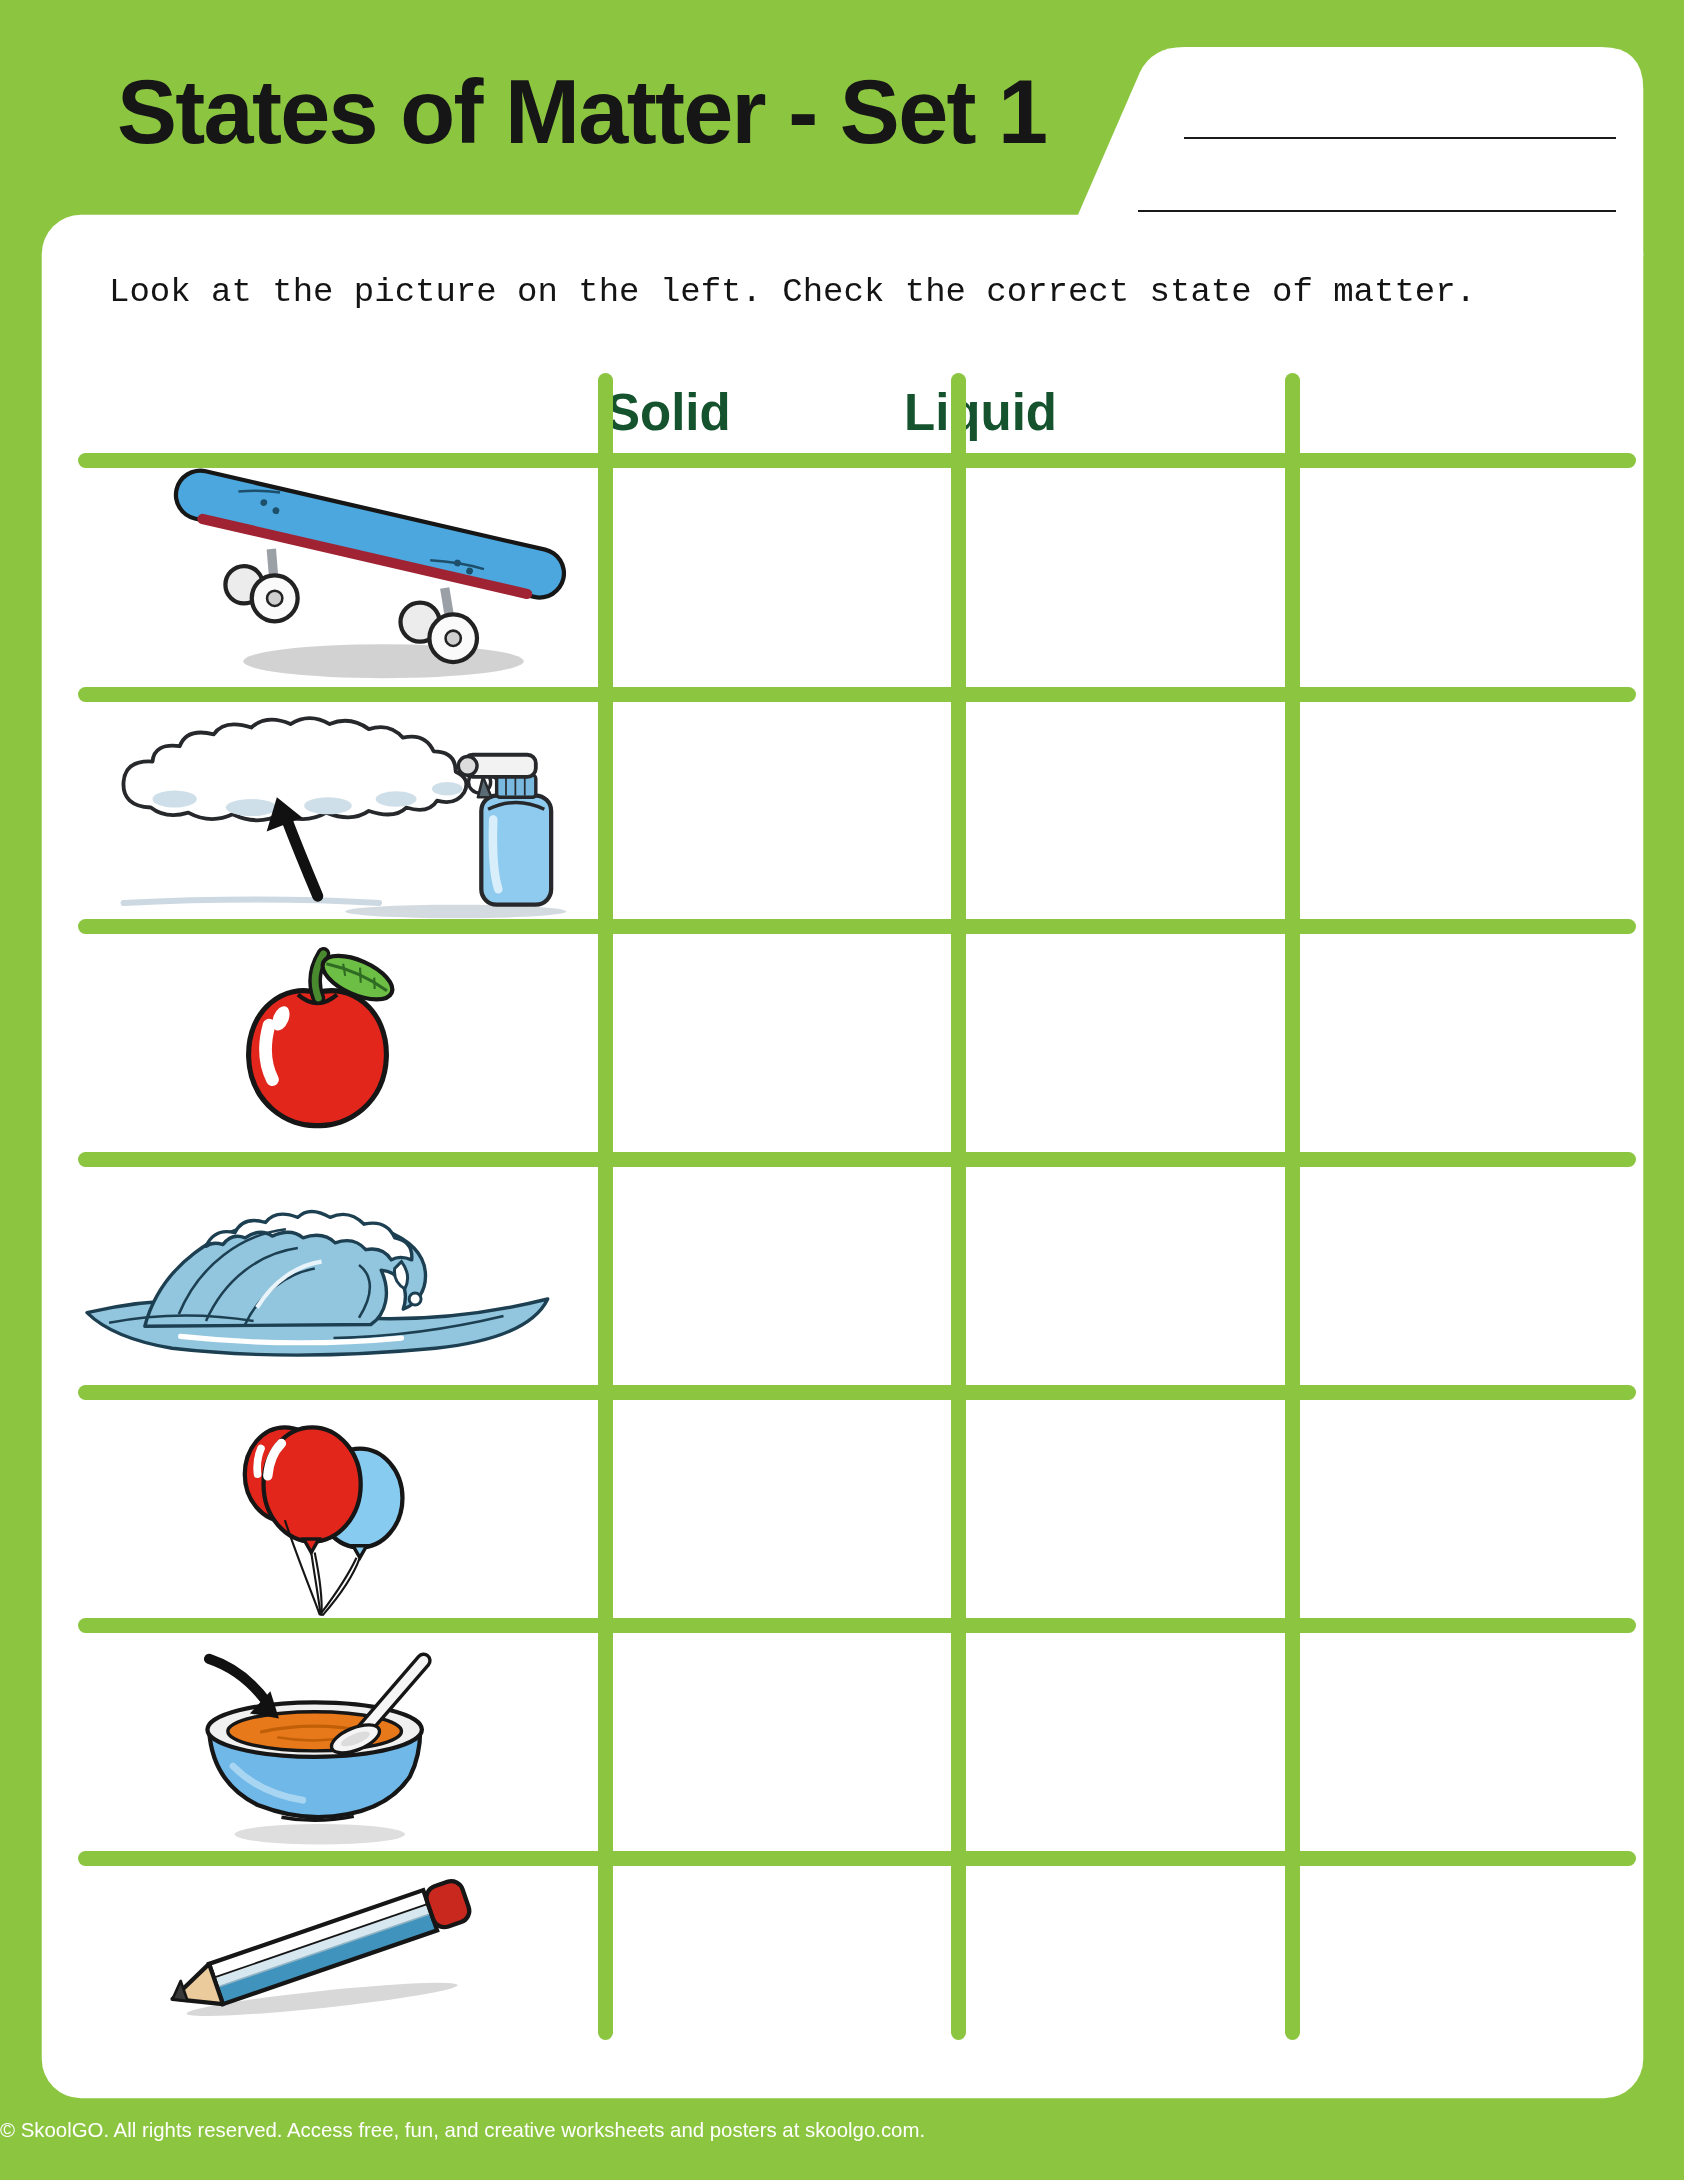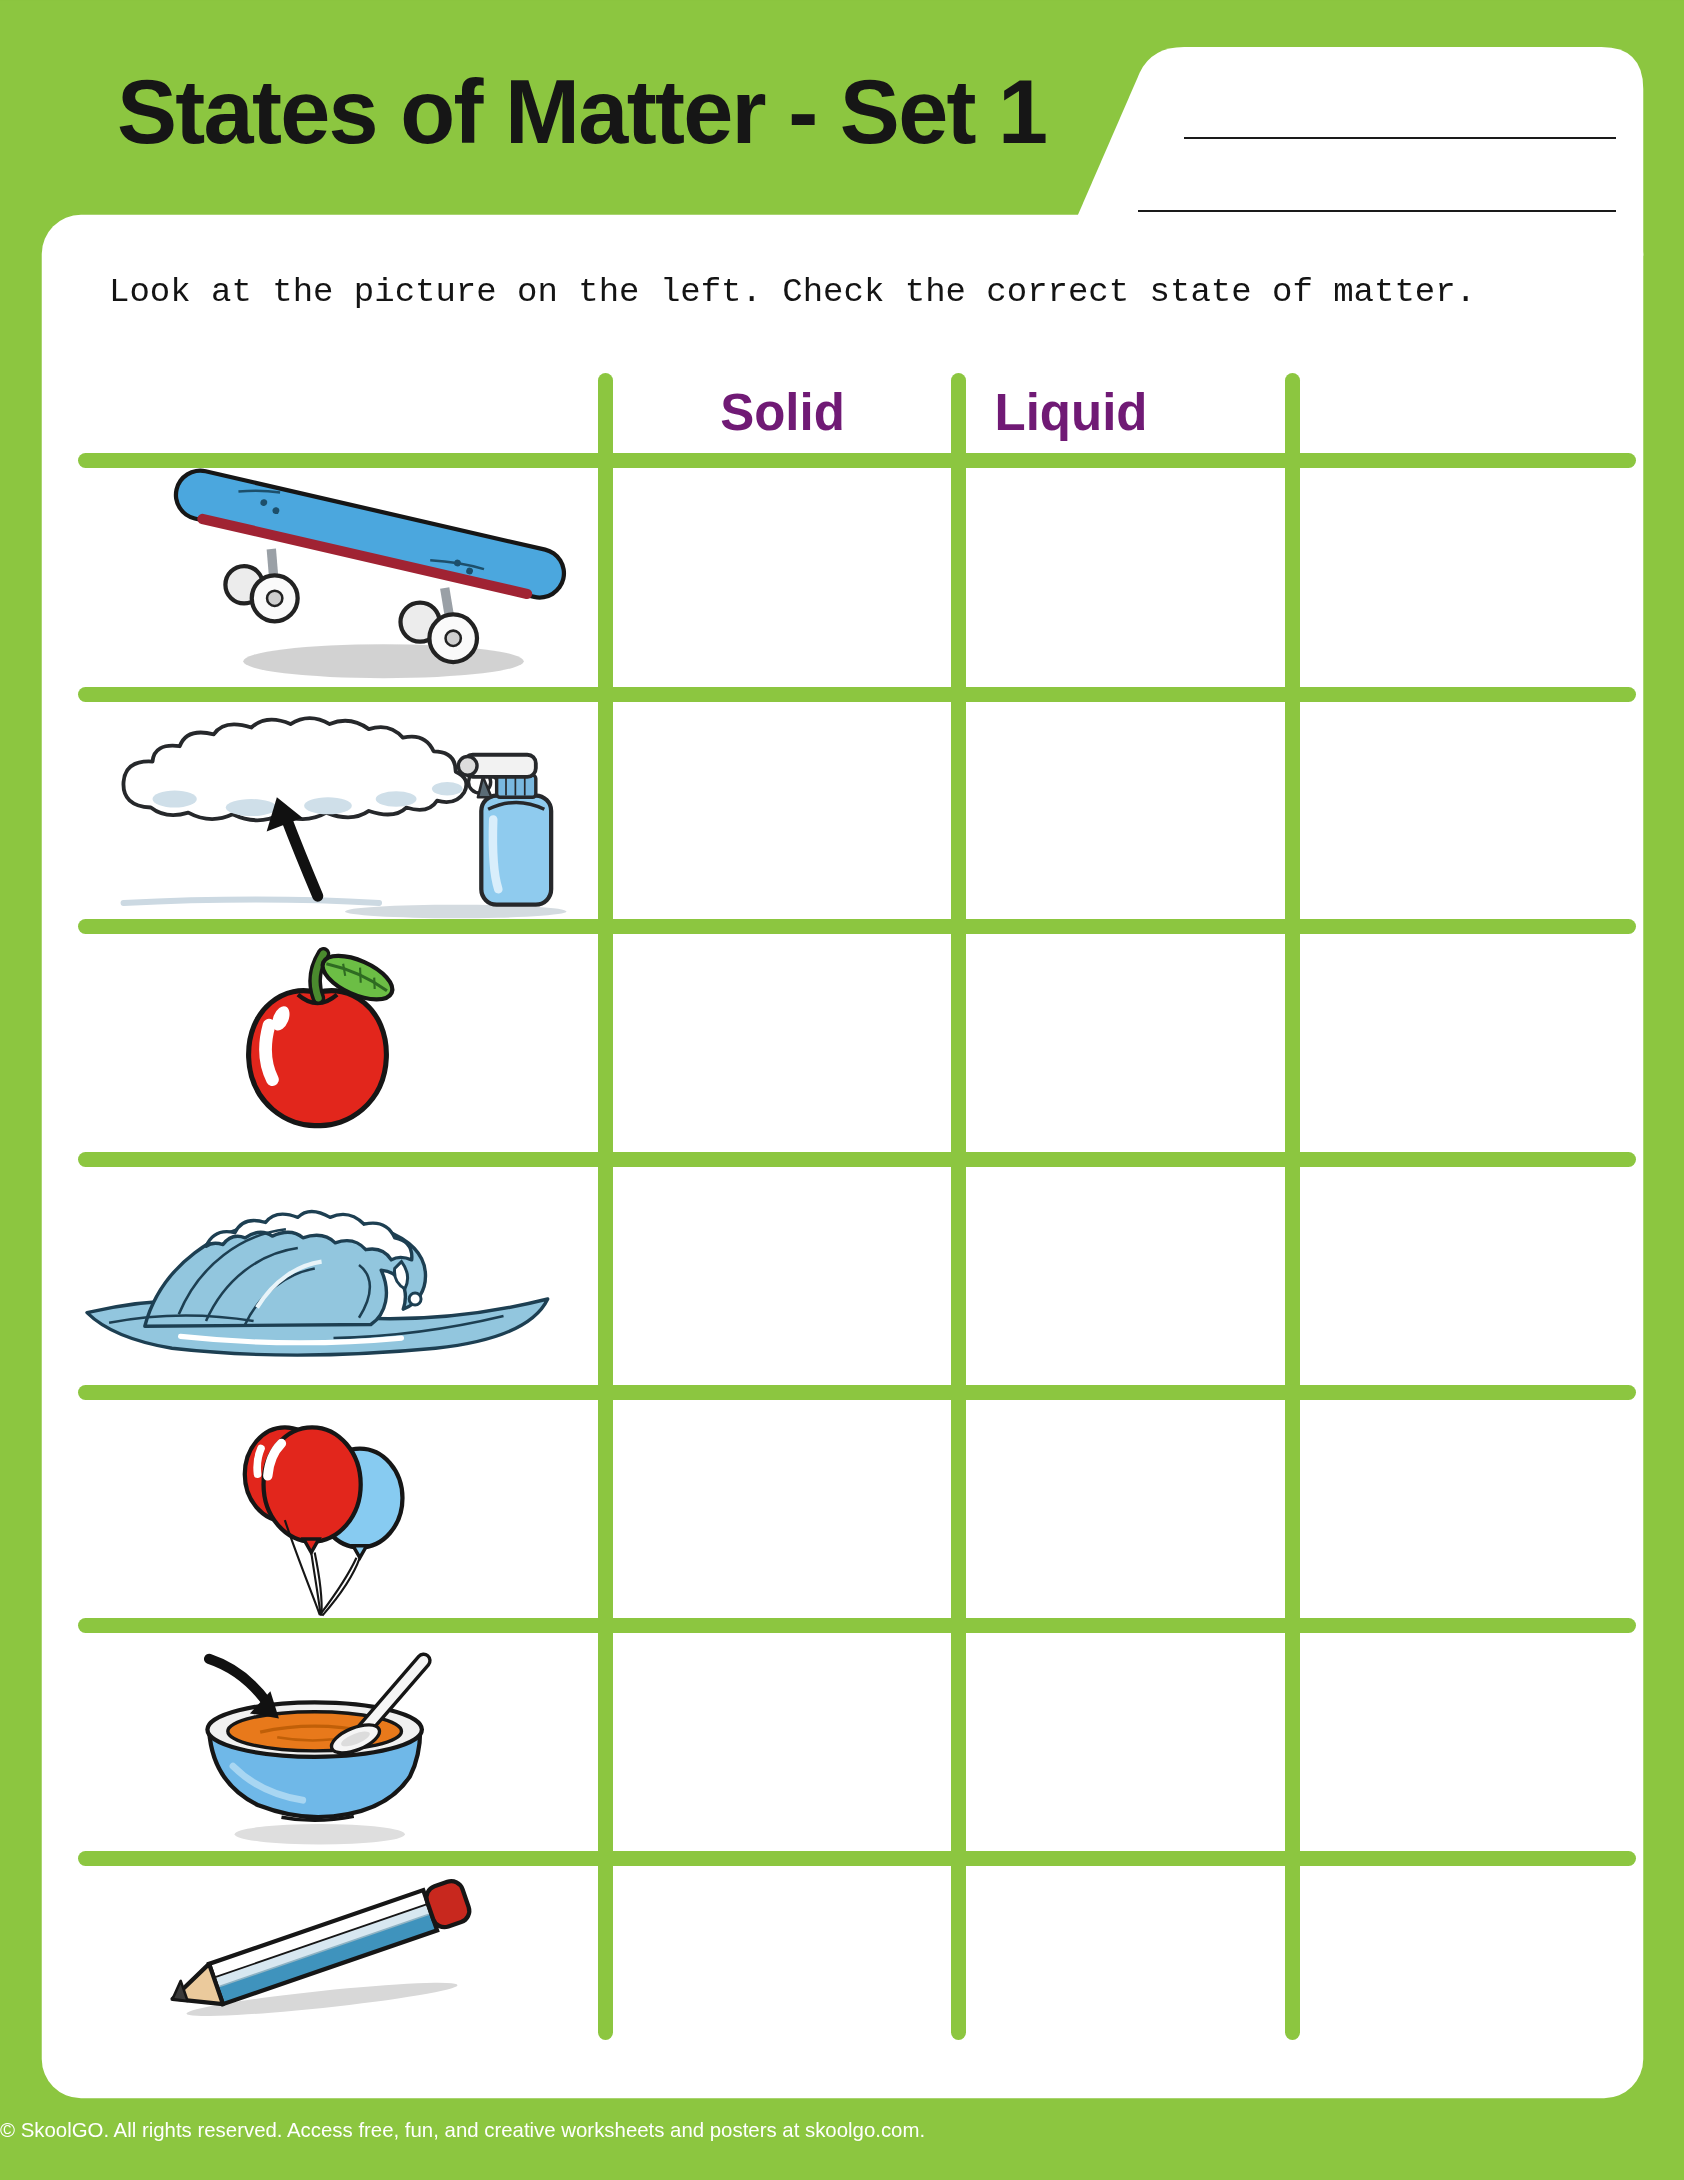--- a/index.html
+++ b/index.html
@@ -5,22 +5,22 @@
   html,body{margin:0;padding:0;background:#8CC640;}
   .page{position:relative;width:1685px;height:2181px;overflow:hidden;
         font-family:"Liberation Sans", sans-serif;}
   .bg{position:absolute;left:0;top:0;}
   .title{position:absolute;left:105px;top:49px;margin:12px;
          font-size:90px;font-weight:700;letter-spacing:-1.7px;color:#161616;}
   .nameline{position:absolute;border-top:2.6px solid #1a1a1a;height:0;}
   .nameline.l1{left:1184px;top:137px;width:432px;}
   .nameline.l2{left:1138px;top:210px;width:478px;}
   .instruction{position:absolute;left:109px;top:273px;font-size:34px;color:#141414;font-family:Liberation Mono, monospace;}
-  .colhead{position:absolute;top:381px;height:63px;line-height:63px;text-align:center;
-           font-size:51px;font-weight:700;color:#701a75;}
+  .colhead{position:absolute;top:381px;height:63px;line-height:63px;text-align:left;
+           font-size:51px;font-weight:700;color:#14532d;}
   .gridline{position:absolute;background:#8CC640;border-radius:7.7px;}
   .rowimg{position:absolute;}
   .rowimg svg{display:block;width:100%;height:100%;}
   .cell{position:absolute;background:transparent;}
   .footer{position:absolute;left:0;top:2119px;width:100%;
           font-size:20.4px;color:#ffffff;}
 </style>
 </head>
 <body>
 

